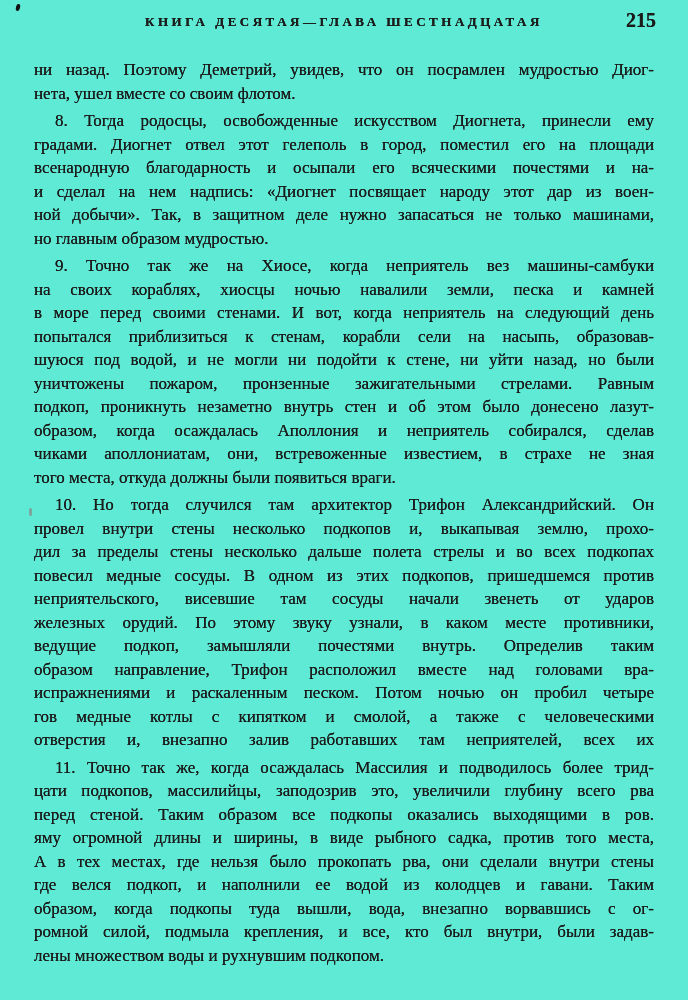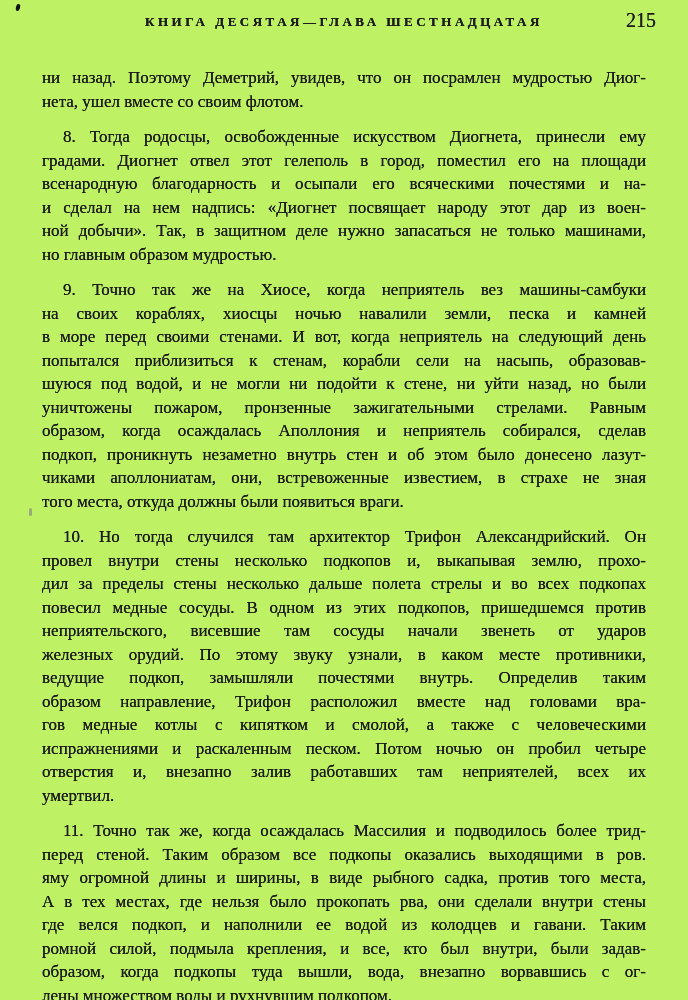--- a/index.html
+++ b/index.html
@@ -51,46 +51,46 @@
     font-weight: 700;
     letter-spacing: 3.5px;
     padding-top: 5px;
     text-shadow: 0 0 0.3px currentColor;
   }
   .page-number {
     position: absolute;
     right: 2px;
     top: 0;
     font-size: 20px;
-    font-weight: 400;
+    font-weight: 700;
     text-shadow: 0 0 0.3px currentColor;
   }
   .text-body {
     position: absolute;
     top: 54px;
     left: 30px;
     width: 628px;
     font-size: 17px;
     line-height: 23.5px;
     text-shadow: 0 0 0.35px currentColor;
   }
-  .paragraph { margin: 12px; }
+  .paragraph { margin: 4px; }
   .line {
     height: 23.5px;
     overflow: hidden;
     text-align: justify;
     text-align-last: justify;
   }
   .line.last-line { text-align-last: left; }
   .line.first-line.indented { text-indent: 21px; }
 </style>
 </head>
 <body>
 
-<div class="page" style="background: #bef264; color: rgb(27, 27, 27);">
+<div class="page" style="background: #5eead4; color: rgb(27, 27, 27);">
   <div class="ink-speck"></div>
   <div class="margin-speck"></div>
 
   <div class="running-header">
     <span class="chapter-header">КНИГА ДЕСЯТАЯ—ГЛАВА ШЕСТНАДЦАТАЯ</span>
     <span class="page-number">215</span>
   </div>
 
   <div class="text-body" id="text-body">
       <div class="paragraph">
@@ -105,43 +105,43 @@
         <div class="line indented">ной добычи». Так, в защитном деле нужно запасаться не только машинами,</div>
         <div class="line last-line indented">но главным образом мудростью.</div>
       </div>
       <div class="paragraph">
         <div class="line first-line indented">9. Точно так же на Хиосе, когда неприятель вез машины-самбуки</div>
         <div class="line indented">на своих кораблях, хиосцы ночью навалили земли, песка и камней</div>
         <div class="line indented">в море перед своими стенами. И вот, когда неприятель на следующий день</div>
         <div class="line indented">попытался приблизиться к стенам, корабли сели на насыпь, образовав-</div>
         <div class="line indented">шуюся под водой, и не могли ни подойти к стене, ни уйти назад, но были</div>
         <div class="line indented">уничтожены пожаром, пронзенные зажигательными стрелами. Равным</div>
+        <div class="line indented">подкоп, проникнуть незаметно внутрь стен и об этом было донесено лазут-</div>
         <div class="line indented">образом, когда осаждалась Аполлония и неприятель собирался, сделав</div>
-        <div class="line indented">подкоп, проникнуть незаметно внутрь стен и об этом было донесено лазут-</div>
         <div class="line indented">чиками аполлониатам, они, встревоженные известием, в страхе не зная</div>
         <div class="line last-line indented">того места, откуда должны были появиться враги.</div>
       </div>
       <div class="paragraph">
         <div class="line first-line indented">10. Но тогда случился там архитектор Трифон Александрийский. Он</div>
         <div class="line indented">провел внутри стены несколько подкопов и, выкапывая землю, прохо-</div>
         <div class="line indented">дил за пределы стены несколько дальше полета стрелы и во всех подкопах</div>
         <div class="line indented">повесил медные сосуды. В одном из этих подкопов, пришедшемся против</div>
         <div class="line indented">неприятельского, висевшие там сосуды начали звенеть от ударов</div>
         <div class="line indented">железных орудий. По этому звуку узнали, в каком месте противники,</div>
         <div class="line indented">ведущие подкоп, замышляли почестями внутрь. Определив таким</div>
         <div class="line indented">образом направление, Трифон расположил вместе над головами вра-</div>
+        <div class="line indented">испражнениями и раскаленным песком. Потом ночью он пробил четыре</div>
         <div class="line indented">гов медные котлы с кипятком и смолой, а также с человеческими</div>
-        <div class="line indented">испражнениями и раскаленным песком. Потом ночью он пробил четыре</div>
         <div class="line indented">отверстия и, внезапно залив работавших там неприятелей, всех их</div>
-        <div class="line last-line indented">умертвил.</div>
       </div>
       <div class="paragraph">
         <div class="line first-line indented">11. Точно так же, когда осаждалась Массилия и подводилось более трид-</div>
+        <div class="line indented">цати подкопов, массилийцы, заподозрив это, увеличили глубину всего рва</div>
         <div class="line indented">перед стеной. Таким образом все подкопы оказались выходящими в ров.</div>
         <div class="line indented">яму огромной длины и ширины, в виде рыбного садка, против того места,</div>
         <div class="line indented">А в тех местах, где нельзя было прокопать рва, они сделали внутри стены</div>
         <div class="line indented">где велся подкоп, и наполнили ее водой из колодцев и гавани. Таким</div>
+        <div class="line indented">образом, когда подкопы туда вышли, вода, внезапно ворвавшись с ог-</div>
         <div class="line indented">ромной силой, подмыла крепления, и все, кто был внутри, были задав-</div>
-        <div class="line indented">образом, когда подкопы туда вышли, вода, внезапно ворвавшись с ог-</div>
         <div class="line last-line indented">лены множеством воды и рухнувшим подкопом.</div>
       </div>
     </div>
 </div>
 
 </body></html>

